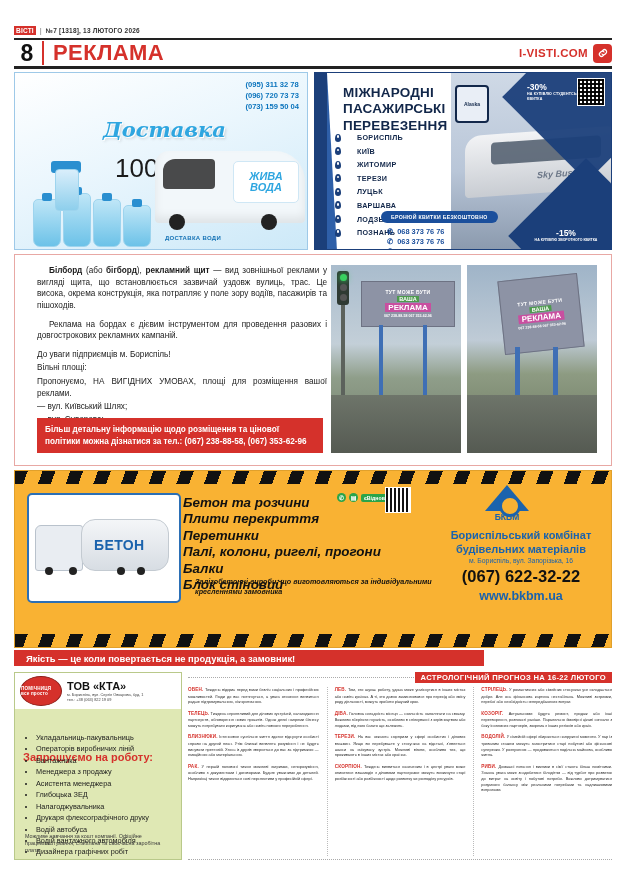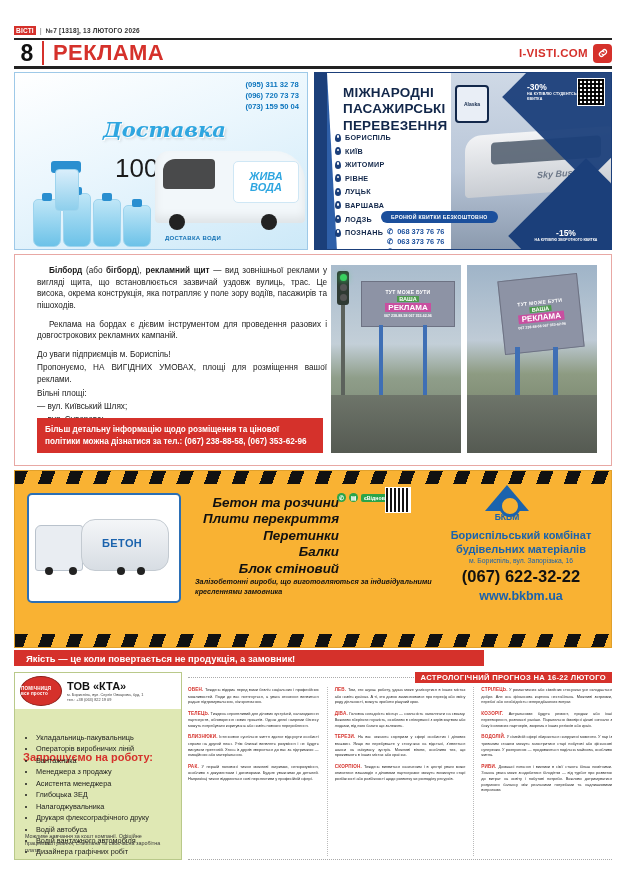--- a/index.html
+++ b/index.html
@@ -56,21 +56,21 @@
   .w-text{position:absolute;left:150px;bottom:8px;font-size:6px;font-weight:bold;color:#1472b5;letter-spacing:.3px;}
 
   
   #ad-bus{left:314px;top:72px;width:298px;height:178px;border:1px solid #1b3f7a;background:#fff;}
   .bus-lbar{position:absolute;left:0;top:0;width:12px;height:100%;background:#1b3f7a;}
   .bus-lbar:after{content:"";position:absolute;left:12px;top:0;border-top:178px solid transparent;border-left:10px solid #2e5fa8;}
   .bus-title{position:absolute;left:28px;top:12px;font-size:13.5px;font-weight:bold;color:#12274a;line-height:1.22;letter-spacing:.2px;}
   .bus-emb{position:absolute;left:140px;top:12px;width:30px;height:34px;border:2px solid #12274a;border-radius:4px;
      background:#e9eef6;display:flex;align-items:center;justify-content:center;font-size:5px;font-weight:bold;color:#12274a;}
   .bus-cities{position:absolute;left:20px;top:60px;font-size:7.2px;font-weight:bold;color:#12274a;letter-spacing:.3px;}
-  .bus-cities div{display:flex;align-items:center;gap:4px;margin-bottom:4.6px;}
+  .bus-cities div{display:flex;align-items:center;gap:16px;margin-bottom:4.6px;}
   .pin{width:6px;height:8px;background:#1b3f7a;border-radius:50% 50% 50% 50%/60% 60% 40% 40%;position:relative;flex:none;}
   .pin:after{content:"";position:absolute;left:1.8px;top:1.8px;width:2.4px;height:2.4px;border-radius:50%;background:#fff;}
   .bus-pill{position:absolute;left:66px;top:138px;background:#1b4f9c;color:#fff;border-radius:9px;padding:3px 10px;font-size:5.2px;font-weight:bold;letter-spacing:.3px;}
   .bus-phones{position:absolute;left:72px;top:154px;font-size:7.4px;font-weight:bold;color:#1b4f9c;line-height:1.35;}
   .bus-phones div{display:flex;gap:4px;align-items:center;}
   .bus-img{position:absolute;right:0;top:0;width:160px;height:178px;background:linear-gradient(180deg,#cfd9e6 0%,#b9c6d8 55%,#8a99ad 100%);}
   .bus-body{position:absolute;left:14px;top:58px;width:150px;height:62px;background:linear-gradient(180deg,#f2f3f5,#c8ccd2);border-radius:16px 8px 4px 4px;transform:skewY(-4deg);}
   .bus-win{position:absolute;left:40px;top:66px;width:110px;height:22px;background:#4d5a6b;border-radius:4px;transform:skewY(-4deg);opacity:.85;}
   .bus-name{position:absolute;left:86px;top:96px;font-size:9px;font-style:italic;font-weight:bold;color:#6b7687;transform:skewY(-4deg);}
   .bus-diamond{position:absolute;right:-36px;top:-36px;width:120px;height:120px;background:#1b3f7a;transform:rotate(45deg);opacity:.95;}
@@ -117,24 +117,24 @@
   .road{position:absolute;left:0;bottom:0;width:100%;height:58px;background:linear-gradient(180deg,#6e756a,#555a52);}
 
   
   #ad-beton{left:14px;top:470px;width:598px;height:178px;background:#f9b233;border:1px solid #e0a02c;}
   .bt-stripe{position:absolute;left:0;width:100%;height:13px;
      background:repeating-linear-gradient(110deg,#111 0 12px,#f9b233 12px 26px);}
   .bt-stripe.top{top:0;} .bt-stripe.bot{bottom:0;}
   .bt-truckbox{position:absolute;left:12px;top:22px;width:150px;height:106px;background:#fff;border:2px solid #2b6fb5;border-radius:5px;overflow:hidden;}
   .truck-cab{position:absolute;left:6px;top:30px;width:46px;height:44px;background:#e9edf2;border:1px solid #b9c2cc;border-radius:6px 3px 3px 3px;}
   .truck-drum{position:absolute;left:52px;top:24px;width:86px;height:50px;background:linear-gradient(180deg,#f4f6f8,#d7dde3);border-radius:14px;border:1px solid #c3cad1;}
-  .truck-drum span{position:absolute;left:20px;top:17px;font-size:11px;font-weight:bold;color:#1b63ad;letter-spacing:.4px;}
+  .truck-drum span{position:absolute;left:12px;top:17px;font-size:14px;font-weight:bold;color:#1b63ad;letter-spacing:.4px;}
   .truck-wheels{position:absolute;left:16px;top:72px;width:8px;height:8px;border-radius:50%;background:#222;
      box-shadow:24px 0 0 #222,72px 0 0 #222,92px 0 0 #222;}
-  .bt-list{position:absolute;left:188px;top:24px;font-size:13.4px;font-weight:bold;font-style:italic;color:#111;line-height:1.23;text-align:right;}
+  .bt-list{position:absolute;left:168px;top:24px;font-size:13.4px;font-weight:bold;font-style:italic;color:#111;line-height:1.23;}
   .bt-sub{position:absolute;left:180px;top:106px;width:250px;font-size:7.2px;font-weight:bold;font-style:italic;color:#111;line-height:1.34;}
   .bt-greenrow{position:absolute;left:322px;top:22px;display:flex;align-items:center;gap:3px;}
   .bt-greenrow .gi{width:9px;height:9px;border-radius:50%;background:#2aa44a;color:#fff;font-size:6px;
      display:flex;align-items:center;justify-content:center;font-weight:bold;}
   .bt-greenrow .lbl{font-size:5.2px;font-weight:bold;background:#2aa44a;color:#fff;padding:1px 3px;border-radius:2px;}
   .bt-qr{position:absolute;left:370px;top:16px;width:24px;height:24px;background:#fff;padding:1px;}
   .bt-qr i{display:block;width:100%;height:100%;
      background-image:repeating-linear-gradient(90deg,#111 0 2px,#fff 2px 4px),repeating-linear-gradient(0deg,#111 0 2px,#fff 2px 4px);}
   .bk-logo{position:absolute;left:470px;top:14px;width:44px;height:42px;}
   .bk-logo .tri{width:0;height:0;border-left:22px solid transparent;border-right:22px solid transparent;border-bottom:26px solid #1b63ad;}
@@ -267,21 +267,21 @@
       <div>
           <span class="pin"></span>
           <span>КИЇВ</span>
         </div>
       <div>
           <span class="pin"></span>
           <span>ЖИТОМИР</span>
         </div>
       <div>
           <span class="pin"></span>
-          <span>РІВНЕ</span>
+          <span>ТЕРЕЗИ</span>
         </div>
       <div>
           <span class="pin"></span>
           <span>ЛУЦЬК</span>
         </div>
       <div>
           <span class="pin"></span>
           <span>ВАРШАВА</span>
         </div>
       <div>
@@ -312,22 +312,22 @@
 
   <div class="ad" id="ad-board">
     <div class="bd-text">
       <p>
         <b>Білборд</b>
         <span>(або </span><b>бігборд</b>), <b>рекламний щит</b>
         <span>— вид зовнішньої реклами у вигляді щита, що встановлюється зазвичай уздовж вулиць, трас. Це висока, окрема конструкція, яка потрапляє у поле зору водіїв, пасажирів та пішоходів.</span>
       </p>
       <p>Реклама на бордах є дієвим інструментом для проведення разових і довгострокових рекламних кампаній.</p>
       <p class="noind">До уваги підприємців м. Бориспіль!</p>
+      <p class="noind">Вільні площі:</p>
       <p class="noind">Пропонуємо, НА ВИГІДНИХ УМОВАХ, площі для розміщення вашої реклами.</p>
-      <p class="noind">Вільні площі:</p>
       <p class="li">— вул. Київський Шлях;</p>
       <p class="li">— вул. Суворова;</p>
       <p class="li">— вул. Глибоцька.</p>
     </div>
     <div class="bd-red">Більш детальну інформацію щодо розміщення та цінової політики можна дізнатися за тел.: (067) 238-88-58, (067) 353-62-96</div>
     <div class="bd-photos">
       <div class="photo p1">
         <div class="tlight">
             <i class="g"></i>
             <i></i>
@@ -367,20 +367,21 @@
       <div class="truck-cab"></div>
       <div class="truck-drum">
         <span>БЕТОН</span>
       </div>
       <div class="truck-wheels"></div>
     </div>
     <div class="bt-list">
       <div>Бетон та розчини</div>
       <div>Плити перекриття</div>
       <div>Перетинки</div>
+      <div>Палі, колони, ригелі, прогони</div>
       <div>Балки</div>
       <div>Блок стіновий</div>
     </div>
     <div class="bt-sub">Залізобетонні вироби, що виготовляються за індивідуальними кресленнями замовника</div>
     <div class="bt-greenrow">
       <span class="gi">✆</span>
       <span class="gi">▤</span>
       <span class="lbl">єВідновлення</span>
     </div>
     <div class="bt-qr">

